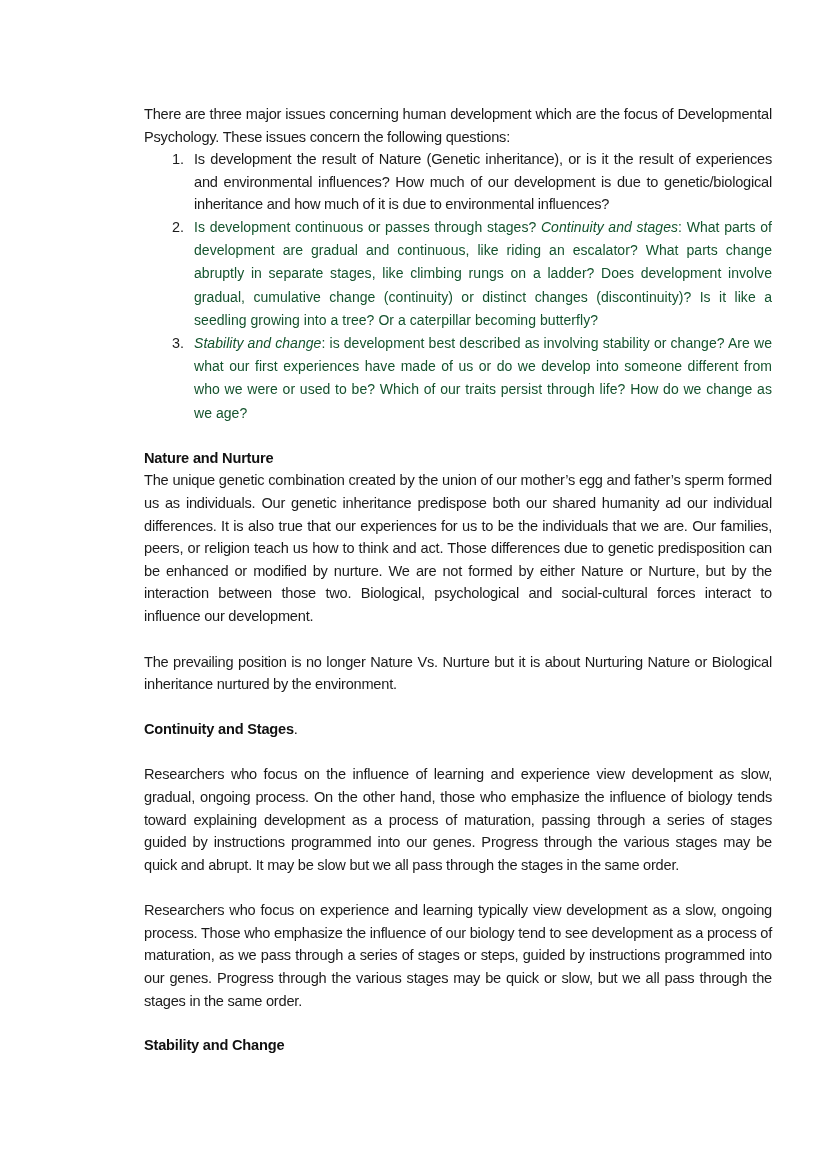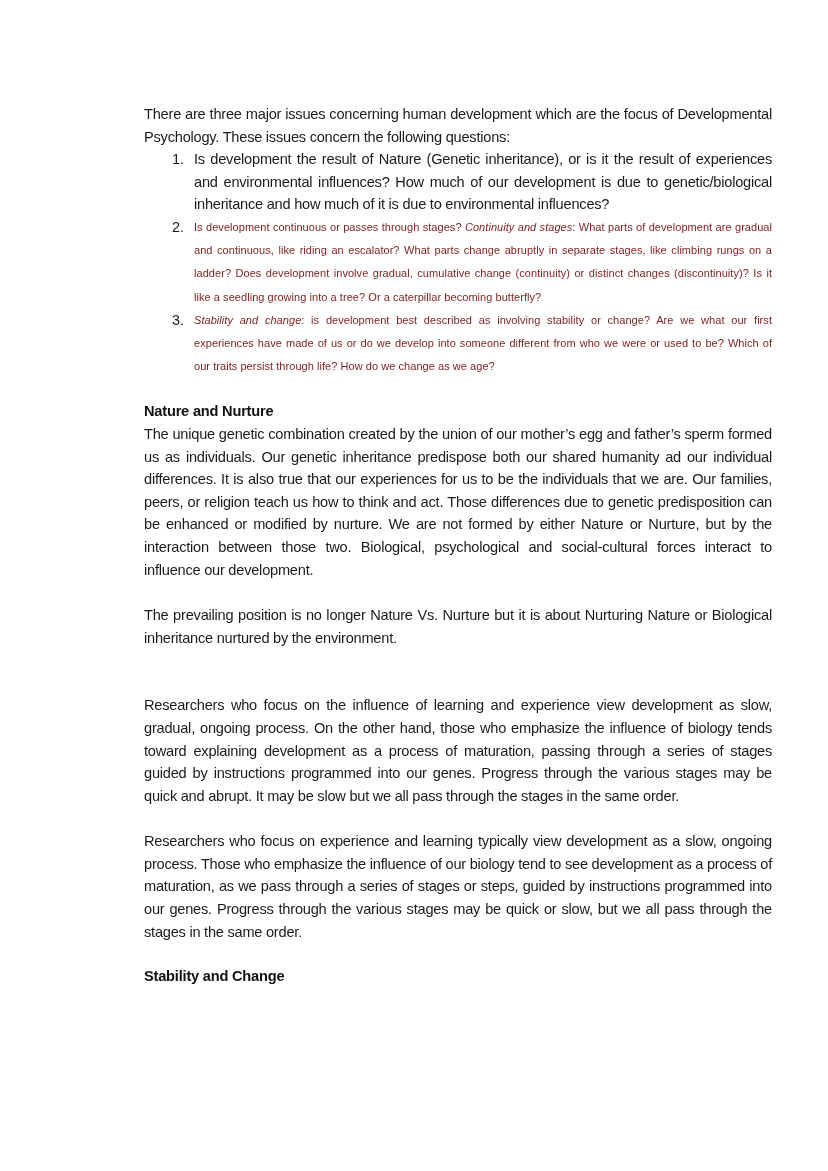--- a/index.html
+++ b/index.html
@@ -37,23 +37,23 @@
     word-spacing: -0.1px;
     -webkit-font-smoothing: antialiased;
   }
   .body-text.last-line-left {
     text-align-last: left;
   }
 
   
   .arial-text {
     font-family: "Liberation Sans", "DejaVu Sans", sans-serif;
-    font-size: 11px;
+    font-size: 14px;
     line-height: 23.2px;
-    color: #7f1d1d;
+    color: #14532d;
     text-align: justify;
     text-justify: inter-word;
     margin: 0;
     letter-spacing: 0.05px;
     text-align-last: left;
   }
 
   .heading {
     font-family: "Liberation Sans", "DejaVu Sans", sans-serif;
     font-size: 14.6px;
@@ -137,20 +137,21 @@
     <h2 class="heading"><span>Nature and Nurture</span><span class="trail"></span></h2>
 
     <p class="body-text last-line-left">The unique genetic combination created by the union of our mother’s egg and father’s sperm formed us as individuals. Our genetic inheritance predispose both our shared humanity ad our individual differences.  It is also true that our experiences for us to be the individuals that we are. Our families, peers, or religion teach us how to think and act. Those differences due to genetic predisposition can be enhanced or modified by nurture. We are not formed by either Nature or Nurture, but by the interaction between those two. Biological, psychological and social-cultural forces interact to influence our development.</p>
 
     <div class="gap-blankline"></div>
 
     <p class="body-text last-line-left">The prevailing position is no longer Nature Vs. Nurture but it is about Nurturing Nature or Biological inheritance nurtured by the environment.</p>
 
     <div class="gap-head-before"></div>
 
+    <h2 class="heading"><span>Continuity and Stages</span><span class="trail">.</span></h2>
 
     <div class="gap-head-after"></div>
 
     <p class="body-text last-line-left">Researchers who focus on the influence of learning and experience view development as slow, gradual, ongoing process. On the other hand, those who emphasize the influence of biology tends toward explaining development as a process of maturation, passing through a series of stages guided by instructions programmed into our genes. Progress through the various stages may be quick and abrupt. It may be slow but we all pass through the stages in the same order.</p>
 
     <div class="gap-blankline"></div>
 
     <p class="body-text last-line-left">Researchers who focus on experience and learning typically view development as a slow, ongoing process. Those who emphasize the influence of our biology tend to see development as a process of maturation, as we pass through a series of stages or steps, guided by instructions programmed into our genes. Progress through the various stages may be quick or slow, but we all pass through the stages in the same order.</p>
 
     <div class="gap-head-before"></div>

